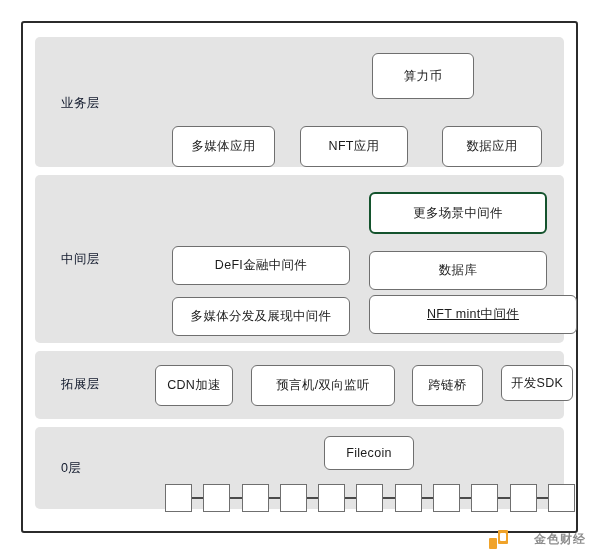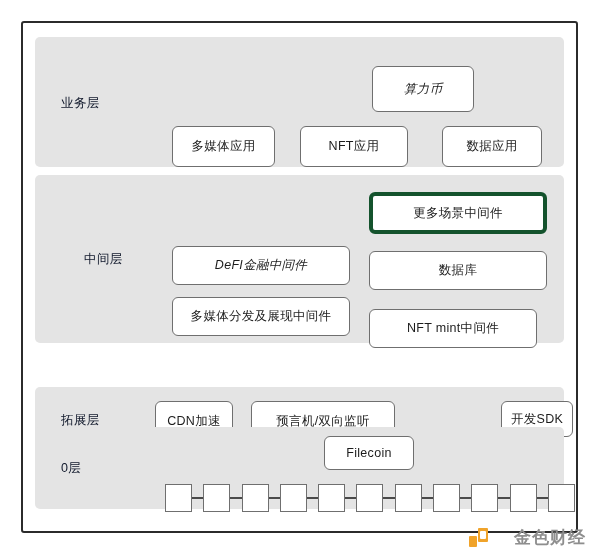--- a/index.html
+++ b/index.html
@@ -32,33 +32,33 @@
   .layer-band {
     position: absolute;
     left: 12px;
     right: 12px;
     background: #e4e4e4;
     border-radius: 5px;
     box-sizing: border-box;
   }
   #layer-band-business { top: 14px;  height: 130px; }
   #layer-band-middle   { top: 152px; height: 168px; }
-  #layer-band-extend   { top: 328px; height:  68px; margin-top: 36px; }
+  #layer-band-extend   { top: 328px; height:  68px; }
   #layer-band-zero     { top: 404px; height:  82px; }
 
   .layer-label {
     position: absolute;
     left: 26px;
     font-size: 12.5px;
     color: #0f172a;
     letter-spacing: 0.4px;
     white-space: nowrap;
   }
   #layer-label-business { top: 58px; }
-  #layer-label-middle   { top: 76px; margin-left: 23px; }
+  #layer-label-middle   { top: 76px; }
   #layer-label-extend   { top: 25px; }
   #layer-label-zero     { top: 33px; }
 
   
   .node {
     position: absolute;
     box-sizing: border-box;
     background: #ffffff;
     border: 1.4px solid #6f6f6f;
     border-radius: 6px;
@@ -66,36 +66,36 @@
     align-items: center;
     justify-content: center;
     text-align: center;
     font-size: 12.5px;
     color: #1c1c1c;
     line-height: 1.35;
     padding: 2px 4px;
     letter-spacing: 0.3px;
   }
   .node.emphasis {
-    border: 4px solid #14532d;
+    border: 2px solid #14532d;
   }
 
   
   #node-lending    { left: 201px; top:  26px; width: 107px; height: 46px; }
-  #node-hashcoin   { left: 337px; top:  29px; width: 102px; height: 46px; font-style: italic; }
+  #node-hashcoin   { left: 337px; top:  16px; width: 102px; height: 46px; }
   #node-multimedia { left: 137px; top:  89px; width: 103px; height: 41px; }
   #node-nft-app    { left: 265px; top:  89px; width: 108px; height: 41px; }
   #node-data-app   { left: 407px; top:  89px; width: 100px; height: 41px; }
 
   
   #node-more-scene { left: 334px; top:  17px; width: 178px; height: 42px; }
-  #node-defi       { left: 137px; top:  71px; width: 178px; height: 39px; font-style: italic; }
+  #node-defi       { left: 137px; top:  71px; width: 178px; height: 39px; }
   #node-database   { left: 334px; top:  76px; width: 178px; height: 39px; }
   #node-media-mw   { left: 137px; top: 122px; width: 178px; height: 39px; }
-  #node-nft-mint   { left: 334px; top: 134px; width: 168px; height: 39px; }
+  #node-nft-mint   { left: 334px; top: 120px; width: 208px; height: 39px; text-decoration: underline; }
 
   
   #node-cdn     { left: 120px; top: 14px; width:  78px; height: 41px; }
   #node-oracle  { left: 216px; top: 14px; width: 144px; height: 41px; }
   #node-bridge  { left: 377px; top: 14px; width:  71px; height: 41px; }
   #node-sdk     { left: 466px; top: 14px; width:  72px; height: 36px; }
 
   
   #node-filecoin { left: 269px; top: 9px; width: 90px; height: 34px; margin-left: 20px; }
 
@@ -153,21 +153,21 @@
     border-radius: 1px;
   }
   #watermark-logo-icon .sq-c {
     position: absolute;
     left: 11px; top: 3px;
     width: 6px; height: 8px;
     background: #ffffff;
     border-radius: 1px;
   }
   #watermark-text {
-    font-size: 17px;
+    font-size: 12px;
     font-weight: bold;
     color: #8e8e8e;
     letter-spacing: 1px;
     white-space: nowrap;
     margin-left: 21px;
   }
 </style>
 </head>
 <body>
 
@@ -200,20 +200,21 @@
     <div class="node" id="node-nft-mint">NFT mint中间件</div>
   </div>
 
   <div class="layer-band" id="layer-band-extend">
     <div class="layer-label" id="layer-label-extend">拓展层</div>
 
     <div class="node" id="node-cdn">CDN加速</div>
 
     <div class="node" id="node-oracle">预言机/双向监听</div>
 
+    <div class="node" id="node-bridge">跨链桥</div>
 
     <div class="node" id="node-sdk">开发SDK</div>
   </div>
 
   <div class="layer-band" id="layer-band-zero">
     <div class="layer-label" id="layer-label-zero">0层</div>
 
     <div class="node" id="node-filecoin">Filecoin</div>
 
     <div id="blockchain-strip">

